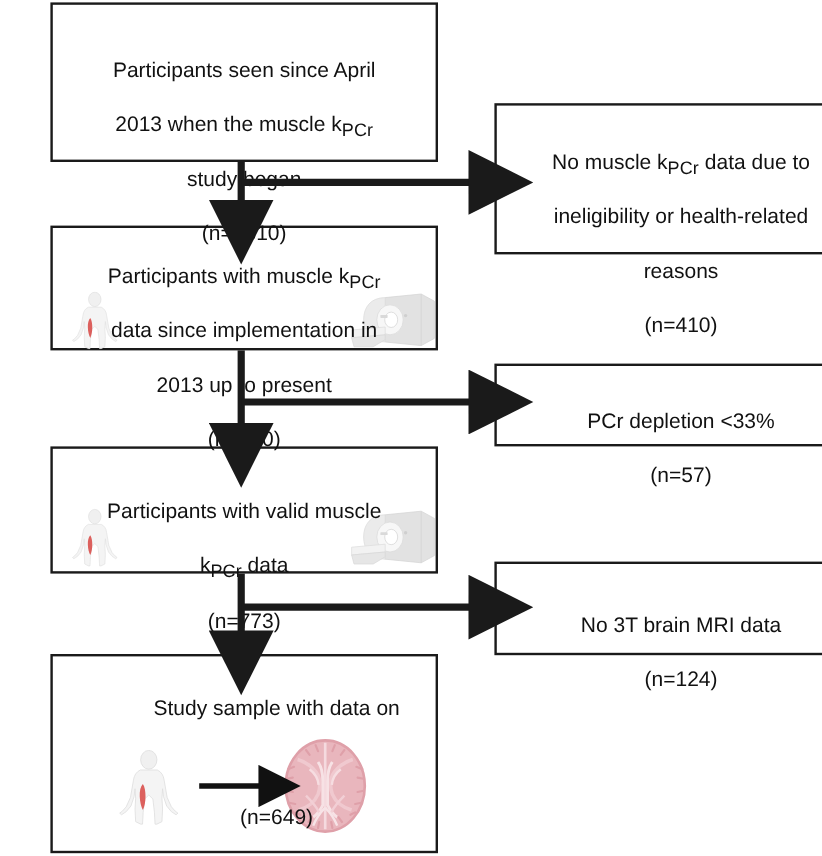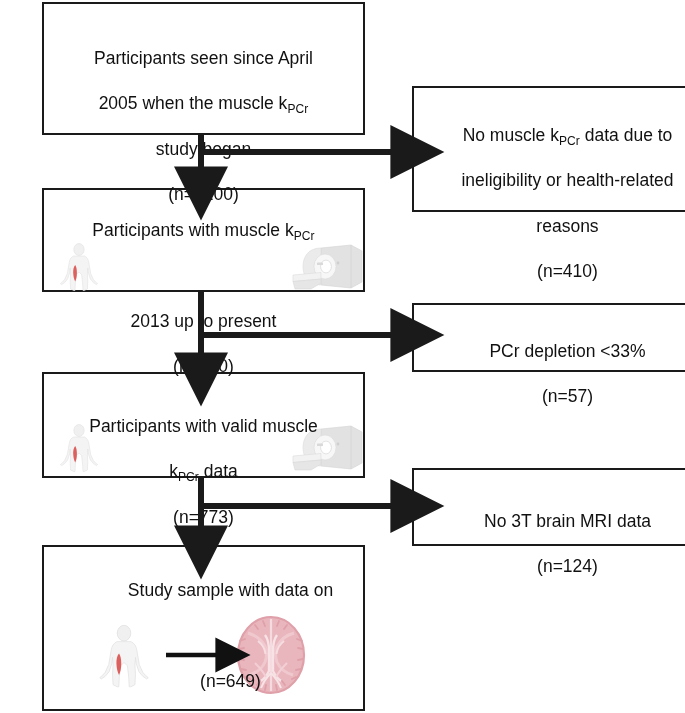--- a/index.html
+++ b/index.html
@@ -33,21 +33,21 @@
     right: 0;
     text-align: center;
     font-size: 17.5px;
     line-height: 1.30;
     color: #111111;
     white-space: pre-line;
     z-index: 4;
     pointer-events: none;
   }
   .box-text sub {
-    font-size: 12px;
+    font-size: 15px;
     line-height: 0;
     vertical-align: baseline;
     position: relative;
     top: 4px;
     letter-spacing: 0.1px;
   }
   svg.overlay {
     position: absolute;
     left: 0;
     top: 0;
@@ -63,37 +63,37 @@
   }
 </style>
 </head>
 <body>
 
 <div id="canvas">
 
   <div class="flow-box" style="left:2px; top:2px; width:323px; height:133px;"></div>
   <div class="box-text" style="left:2px; width:323px; top:24px;">
     <span>Participants seen since April</span><br>
-    <span><span>2005 when the muscle k</span><sub>PCr</sub></span><br>
+    <span><span>2013 when the muscle k</span><sub>PCr</sub></span><br>
     <span>study began</span><br>
-    <span>(n=2200)</span>
+    <span>(n=1810)</span>
   </div>
 
   <div class="flow-box" style="left:372px; top:86px; width:311px; height:126px;"></div>
   <div class="box-text" style="left:372px; width:311px; top:101px;">
     <span><span>No muscle k</span><sub>PCr</sub><span> data due to</span></span><br>
     <span>ineligibility or health-related</span><br>
     <span>reasons</span><br>
     <span>(n=410)</span>
   </div>
 
   <div class="flow-box" style="left:2px; top:188px; width:323px; height:104px;"></div>
   <div class="box-text" style="left:2px; width:323px; top:196px;">
     <span><span>Participants with muscle k</span><sub>PCr</sub></span><br>
-    <br>
+    <span>data since implementation in</span><br>
     <span>2013 up to present</span><br>
     <span>(n=830)</span>
   </div>
 
   <svg class="icon-body" style="left:16px; top:243px; width:46px; height:48px;" viewBox="0 0 46 48">
     <g>
       <ellipse cx="23" cy="6.5" rx="5.2" ry="6" fill="#f0f0f0" stroke="#dcdcdc" stroke-width="0.5"></ellipse>
       <path d="M17.6 13 C15 14.2 13.6 16.5 13.2 19.5 L11.3 30.5 L8.6 36.5 L6.2 39.2 L4.4 40.6 L5.6 41.6 L8.6 39.6 L11.6 36 L13.6 30 L14.2 25 L14.6 31 L14.2 38 L14.6 46 L17.8 47.6 L19 47.6 L19.4 40 L20.4 31.5 L23 29 L25.6 31.5 L26.6 40 L27 47.6 L28.2 47.6 L31.4 46 L31.8 38 L31.4 31 L31.8 25 L32.4 30 L34.4 36 L37.4 39.6 L40.4 41.6 L41.6 40.6 L39.8 39.2 L37.4 36.5 L34.7 30.5 L32.8 19.5 C32.4 16.5 31 14.2 28.4 13 Z" fill="#f4f4f4" stroke="#e0e0e0" stroke-width="0.55"></path>
       <path d="M19.2 22 C17.7 23.6 17.1 26.5 17.2 29.8 C17.3 33.4 18.1 36.6 19.2 38.6 C20.3 36.4 20.9 33.3 20.9 30 C20.9 26.6 20.4 23.6 19.2 22 Z" fill="#d9534f" opacity="0.92"></path>
     </g>

